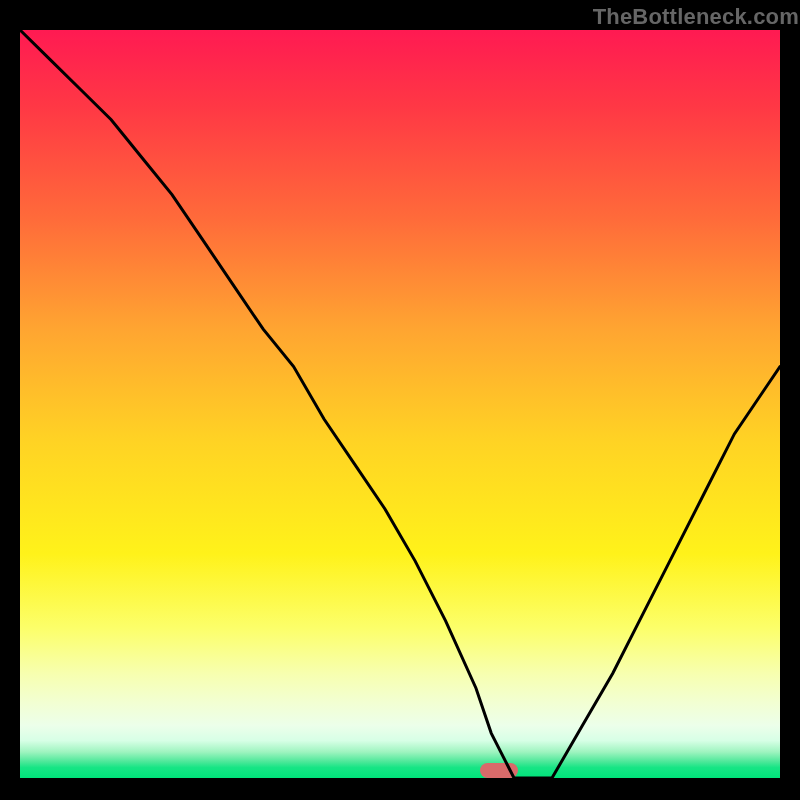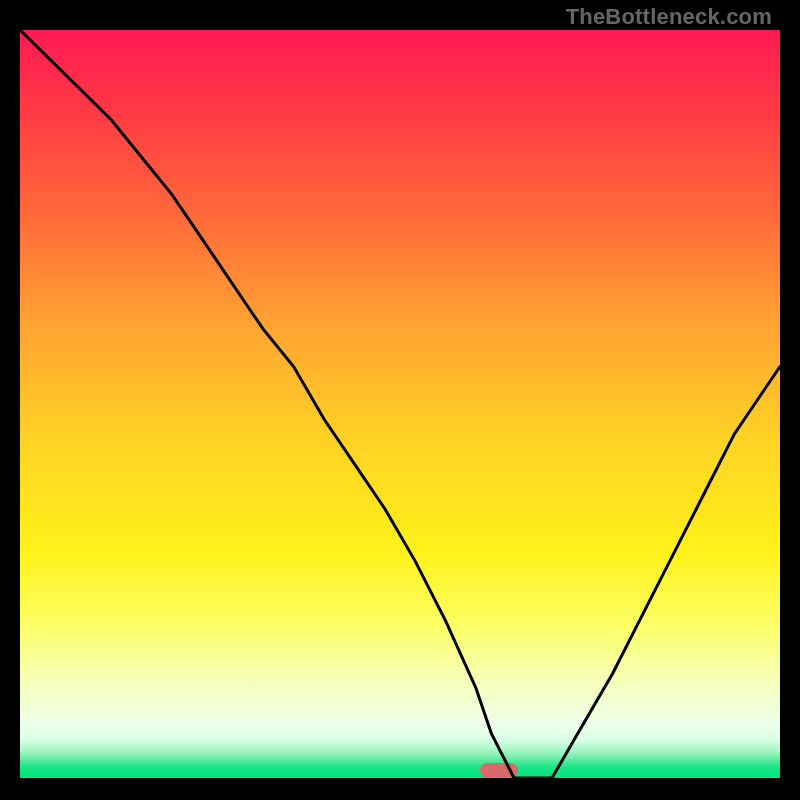--- a/index.html
+++ b/index.html
@@ -12,21 +12,21 @@
   }
   .outer {
     position: relative;
     width: 800px;
     height: 800px;
     background: #000;
   }
   .watermark {
     position: absolute;
     top: 4px;
-    right: 28px;
+    right: 1px;
     color: #666;
     font-size: 22px;
     font-weight: 600;
     letter-spacing: 0.2px;
     z-index: 30;
   }
   .plot {
     position: absolute;
     left: 20px;
     top: 30px;

